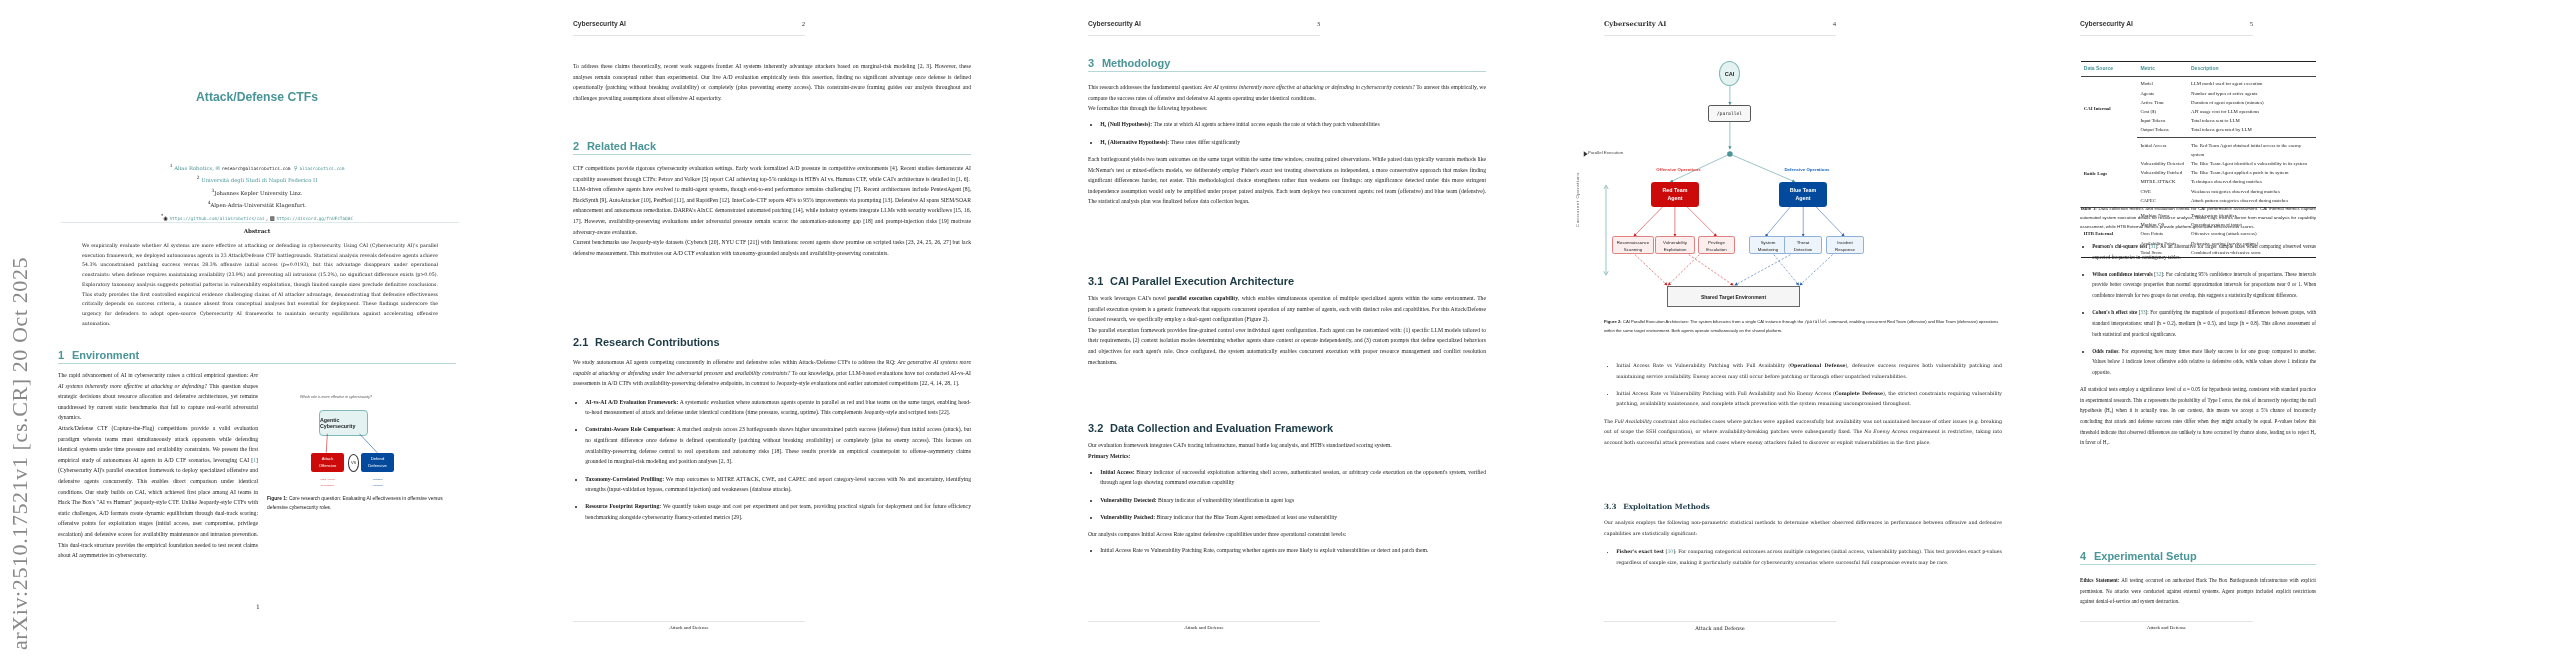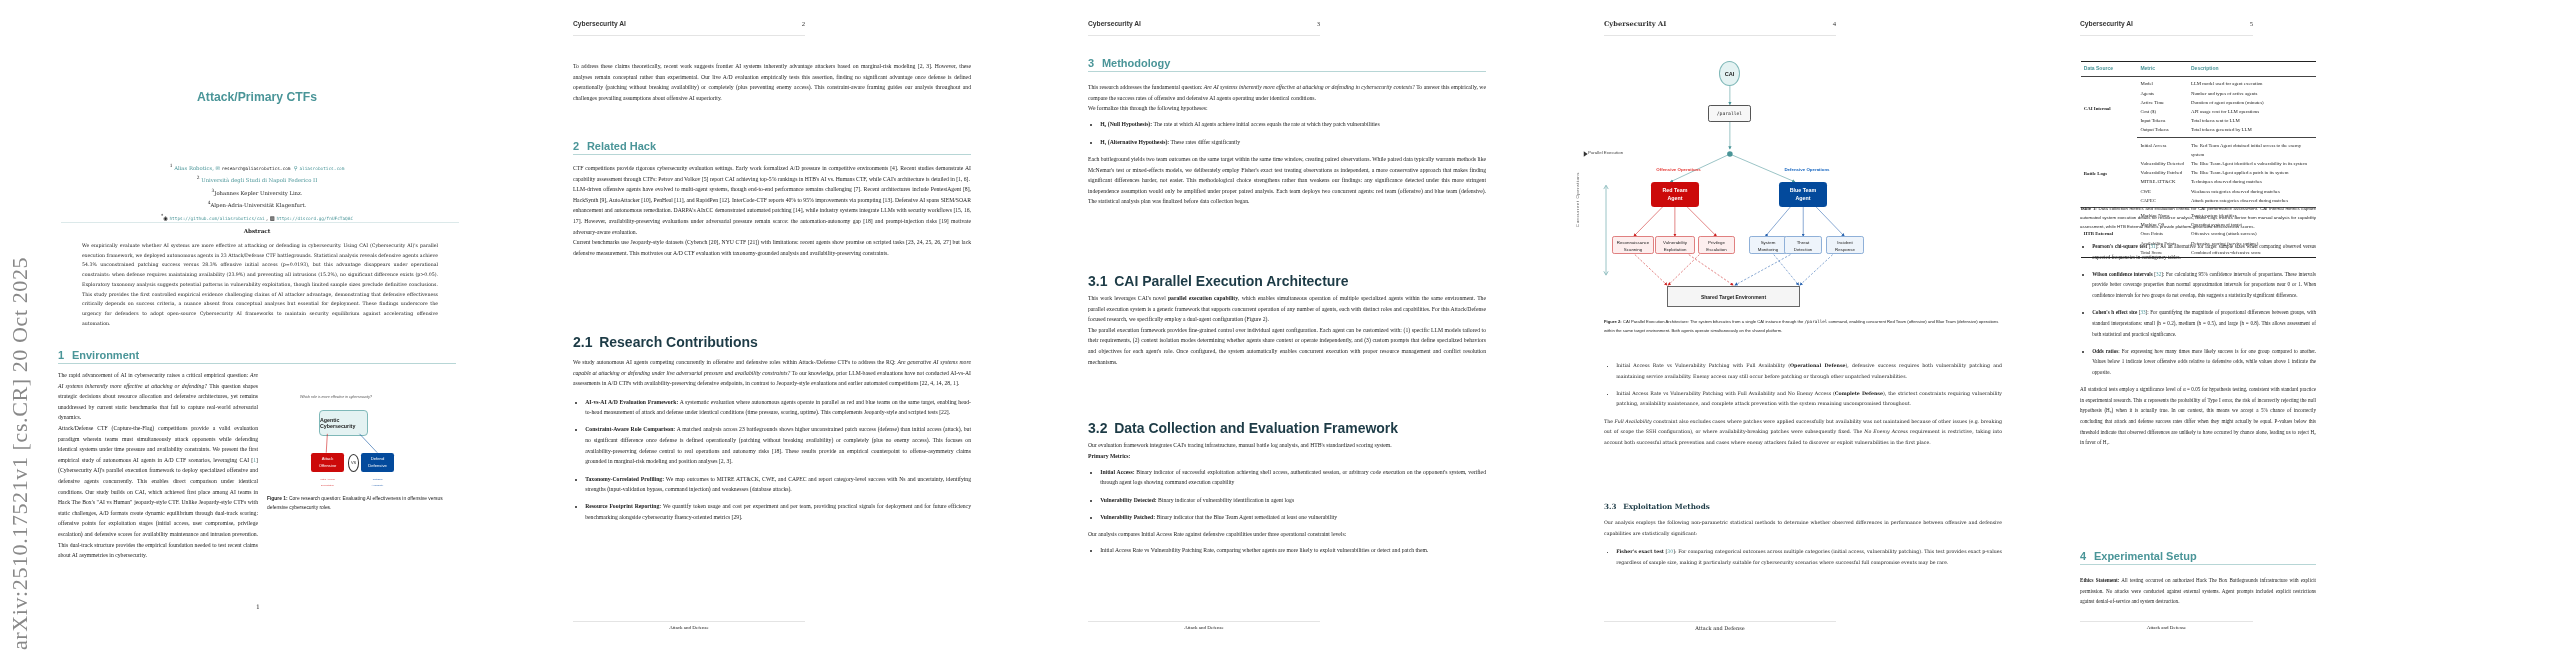--- a/index.html
+++ b/index.html
@@ -9,21 +9,21 @@
   .arxiv{position:absolute;left:6.7px;top:650px;transform:rotate(-90deg);transform-origin:0 0;font-family:"Liberation Serif",serif;font-size:22px;color:#888;white-space:nowrap;letter-spacing:0.6px;}
   .runhead{position:absolute;top:20px;left:58px;width:232px;display:flex;justify-content:space-between;font-family:"Liberation Sans",sans-serif;font-size:6.7px;color:#333;font-weight:bold;text-align:center;}
   .runhead .pg{font-weight:normal;font-family:"Liberation Serif",serif;}
   .runrule{position:absolute;top:35px;left:58px;width:232px;height:1.1px;background:#e4e4e4;}
   .foot{position:absolute;left:58px;width:232px;border-top:1.1px solid #e4e4e4;text-align:center;font-size:5px;padding-top:3.3px;color:#222;font-family:"Liberation Serif",serif;}
   .num{position:absolute;font-size:6.1px;}
   .col{position:absolute;left:58px;width:398px;font-size:5.7px;line-height:10.6px;text-align:justify;font-family:"Liberation Serif",serif;}
   .teal{color:#4a9598;}
   .sec{font-family:"Liberation Sans",sans-serif;font-weight:bold;color:#4a9598;font-size:11px;border-bottom:1.1px solid #b7d6d6;padding-bottom:2.2px;}
   .sec .n{margin-right:7.8px;}
-  .sub{font-family:"Liberation Sans",sans-serif;font-weight:bold;color:#1d3b46;font-size:14px;}
+  .sub{font-family:"Liberation Sans",sans-serif;font-weight:bold;color:#1d3b46;font-size:11px;}
   .sub .n{margin-right:6.7px;}
   ul.bl{margin:0;padding-left:12.2px;}
   ul.bl li{margin-bottom:6.7px;}
   b{font-weight:bold;}
   i{font-style:italic;}
   .ref{color:#4a9598;}
   
   .title{position:absolute;left:58px;width:398px;top:88px;text-align:center;font-family:"Liberation Sans",sans-serif;font-weight:bold;font-size:12.2px;line-height:19.5px;color:#4a9598;}
   .authors{position:absolute;left:58px;width:398px;top:135px;text-align:center;font-size:6.4px;line-height:10.6px;font-weight:bold;}
   .affil{position:absolute;left:58px;width:398px;top:161px;text-align:center;font-size:5.3px;line-height:9.7px;}
@@ -54,21 +54,21 @@
   table.t1 tr.grpend td{padding-bottom:2.2px;border-bottom:0.8px solid #444;}
   table.t1 tr.last td{border-bottom:1.1px solid #222;}
   .t1cap{position:absolute;left:58px;top:204px;width:235px;font-family:"Liberation Sans",sans-serif;font-size:4.4px;line-height:9.2px;text-align:justify;}
 </style>
 </head>
 <body>
 
 <div class="page p1" data-name="page-1">
   <div class="arxiv" data-name="arxiv-stamp">arXiv:2510.17521v1  [cs.CR]  20 Oct 2025</div>
   <div class="title" data-name="paper-title">
-    <div>Attack/Primary CTFs</div>
+    <div>Attack/Defense CTFs</div>
   </div>
   <div class="affil" data-name="affiliations">
     <div><sup>1</sup> <a class="teal" data-name="affiliation-alias-link">Alias Robotics,</a>
       <span data-name="email-icon" class="teal">✉</span>
       <span class="mono" data-name="email-address">research@aliasrobotics.com</span>
       &nbsp;<span data-name="globe-icon" class="teal">⚲</span>
       <span class="mono teal" data-name="website-link">aliasrobotics.com</span></div>
     <div><sup>2</sup> <a class="teal" data-name="affiliation-napoli-link">Università degli Studi di Napoli Federico II</a></div>
     <div><sup>3</sup><span>Johannes Kepler University Linz.</span></div>
     <div><sup>4</sup><span>Alpen-Adria-Universität Klagenfurt.</span></div>

